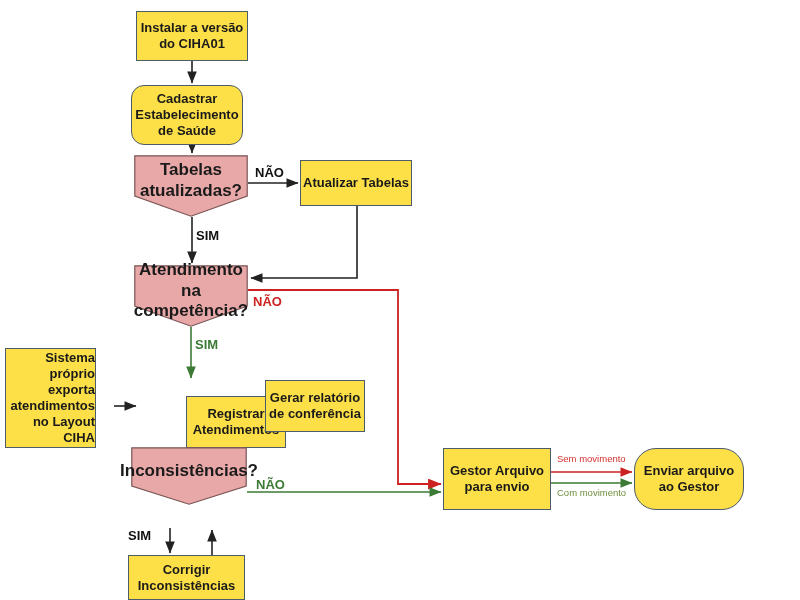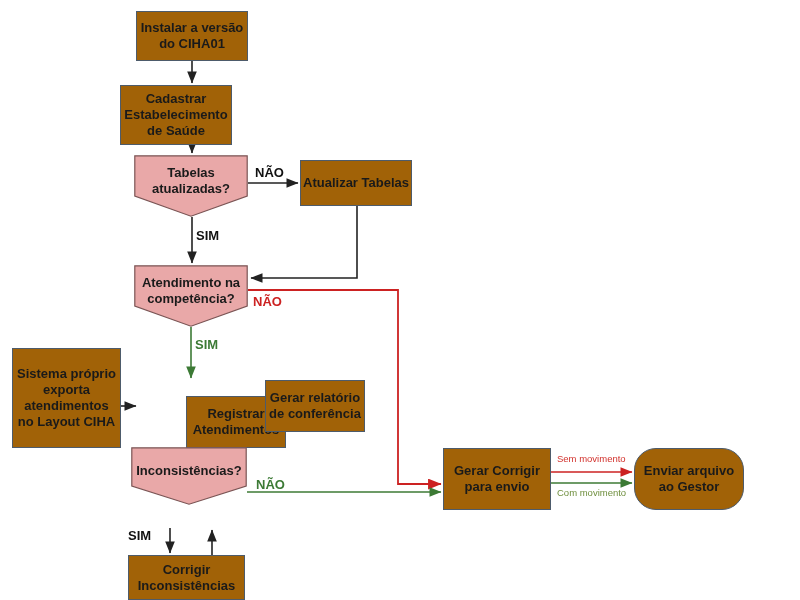--- a/index.html
+++ b/index.html
@@ -28,27 +28,27 @@
     align-items:center;
     justify-content:center;
     text-align:center;
     font-weight:bold;
     color:#1a1a1a;
     line-height:1.22;
     z-index:3;
   }
   .node .txt{ white-space:pre-line; display:block; }
   .proc{
-    background:#a16207;
+    background:#fde047;
     border:1px solid #4d5b6b;
     font-size:13px;
   }
   .dec{
     background:#e9a8a8;
-    font-size:13px;
+    font-size:17px;
     border:none;
     background-clip:padding-box;
   }
   .dec .shape{
     position:absolute;
     left:0;top:0;width:100%;height:100%;
     z-index:0;
   }
   .dec .txt{ position:relative; z-index:1; padding-bottom:10px;}
   .edge-label{
@@ -112,21 +112,21 @@
     <path d="M551,472 L632,472" stroke="#cc2222" stroke-width="1.6" fill="none" marker-end="url(#ah-red)"></path>
 
     <path d="M551,483 L632,483" stroke="#3c7a35" stroke-width="1.6" fill="none" marker-end="url(#ah-green)"></path>
   </svg>
 
   <div class="node proc" style="left:136px;top:11px;width:112px;height:50px;">
     <span class="txt">Instalar a versão
 do CIHA01</span>
   </div>
 
-  <div class="node proc" style="left:120px;top:85px;width:112px;height:60px;">
+  <div class="node proc" style="left:131px;top:85px;width:112px;height:60px;border-radius:13px;">
     <span class="txt">Cadastrar
 Estabelecimento
 de Saúde</span>
   </div>
 
   <div class="node dec" style="left:134px;top:155px;width:114px;height:62px;background:transparent;">
     <svg class="shape" viewBox="0 0 114 62" preserveAspectRatio="none">
       <polygon points="0.8,0.8 113.2,0.8 113.2,41 57,61.2 0.8,41" fill="#e9a8a8" stroke="#7a5454" stroke-width="1.2"></polygon>
     </svg>
     <span class="txt">Tabelas
@@ -138,21 +138,21 @@
   </div>
 
   <div class="node dec" style="left:134px;top:265px;width:114px;height:62px;background:transparent;">
     <svg class="shape" viewBox="0 0 114 62" preserveAspectRatio="none">
       <polygon points="0.8,0.8 113.2,0.8 113.2,41 57,61.2 0.8,41" fill="#e9a8a8" stroke="#7a5454" stroke-width="1.2"></polygon>
     </svg>
     <span class="txt">Atendimento na
 competência?</span>
   </div>
 
-  <div class="node proc" style="left:12px;top:348px;width:109px;height:100px;">
+  <div class="node proc" style="left:5px;top:348px;width:91px;height:100px;text-align:right;">
     <span class="txt">Sistema próprio
 exporta
 atendimentos
 no Layout CIHA</span>
   </div>
 
   <div class="node proc" style="left:138px;top:396px;width:100px;height:52px;margin-left:48px;">
     <span class="txt">Registrar
 Atendimentos</span>
   </div>
@@ -168,21 +168,21 @@
     </svg>
     <span class="txt">Inconsistências?</span>
   </div>
 
   <div class="node proc" style="left:128px;top:555px;width:117px;height:45px;align-items:center;">
     <span class="txt">Corrigir
 Inconsistências</span>
   </div>
 
   <div class="node proc" style="left:443px;top:448px;width:108px;height:62px;">
-    <span class="txt">Gerar Corrigir
+    <span class="txt">Gestor Arquivo
 para envio</span>
   </div>
 
   <div class="node proc" style="left:634px;top:448px;width:110px;height:62px;border-radius:22px;">
     <span class="txt">Enviar arquivo
 ao Gestor</span>
   </div>
 
   <div class="edge-label" style="left:255px;top:165px;">NÃO</div>
 

